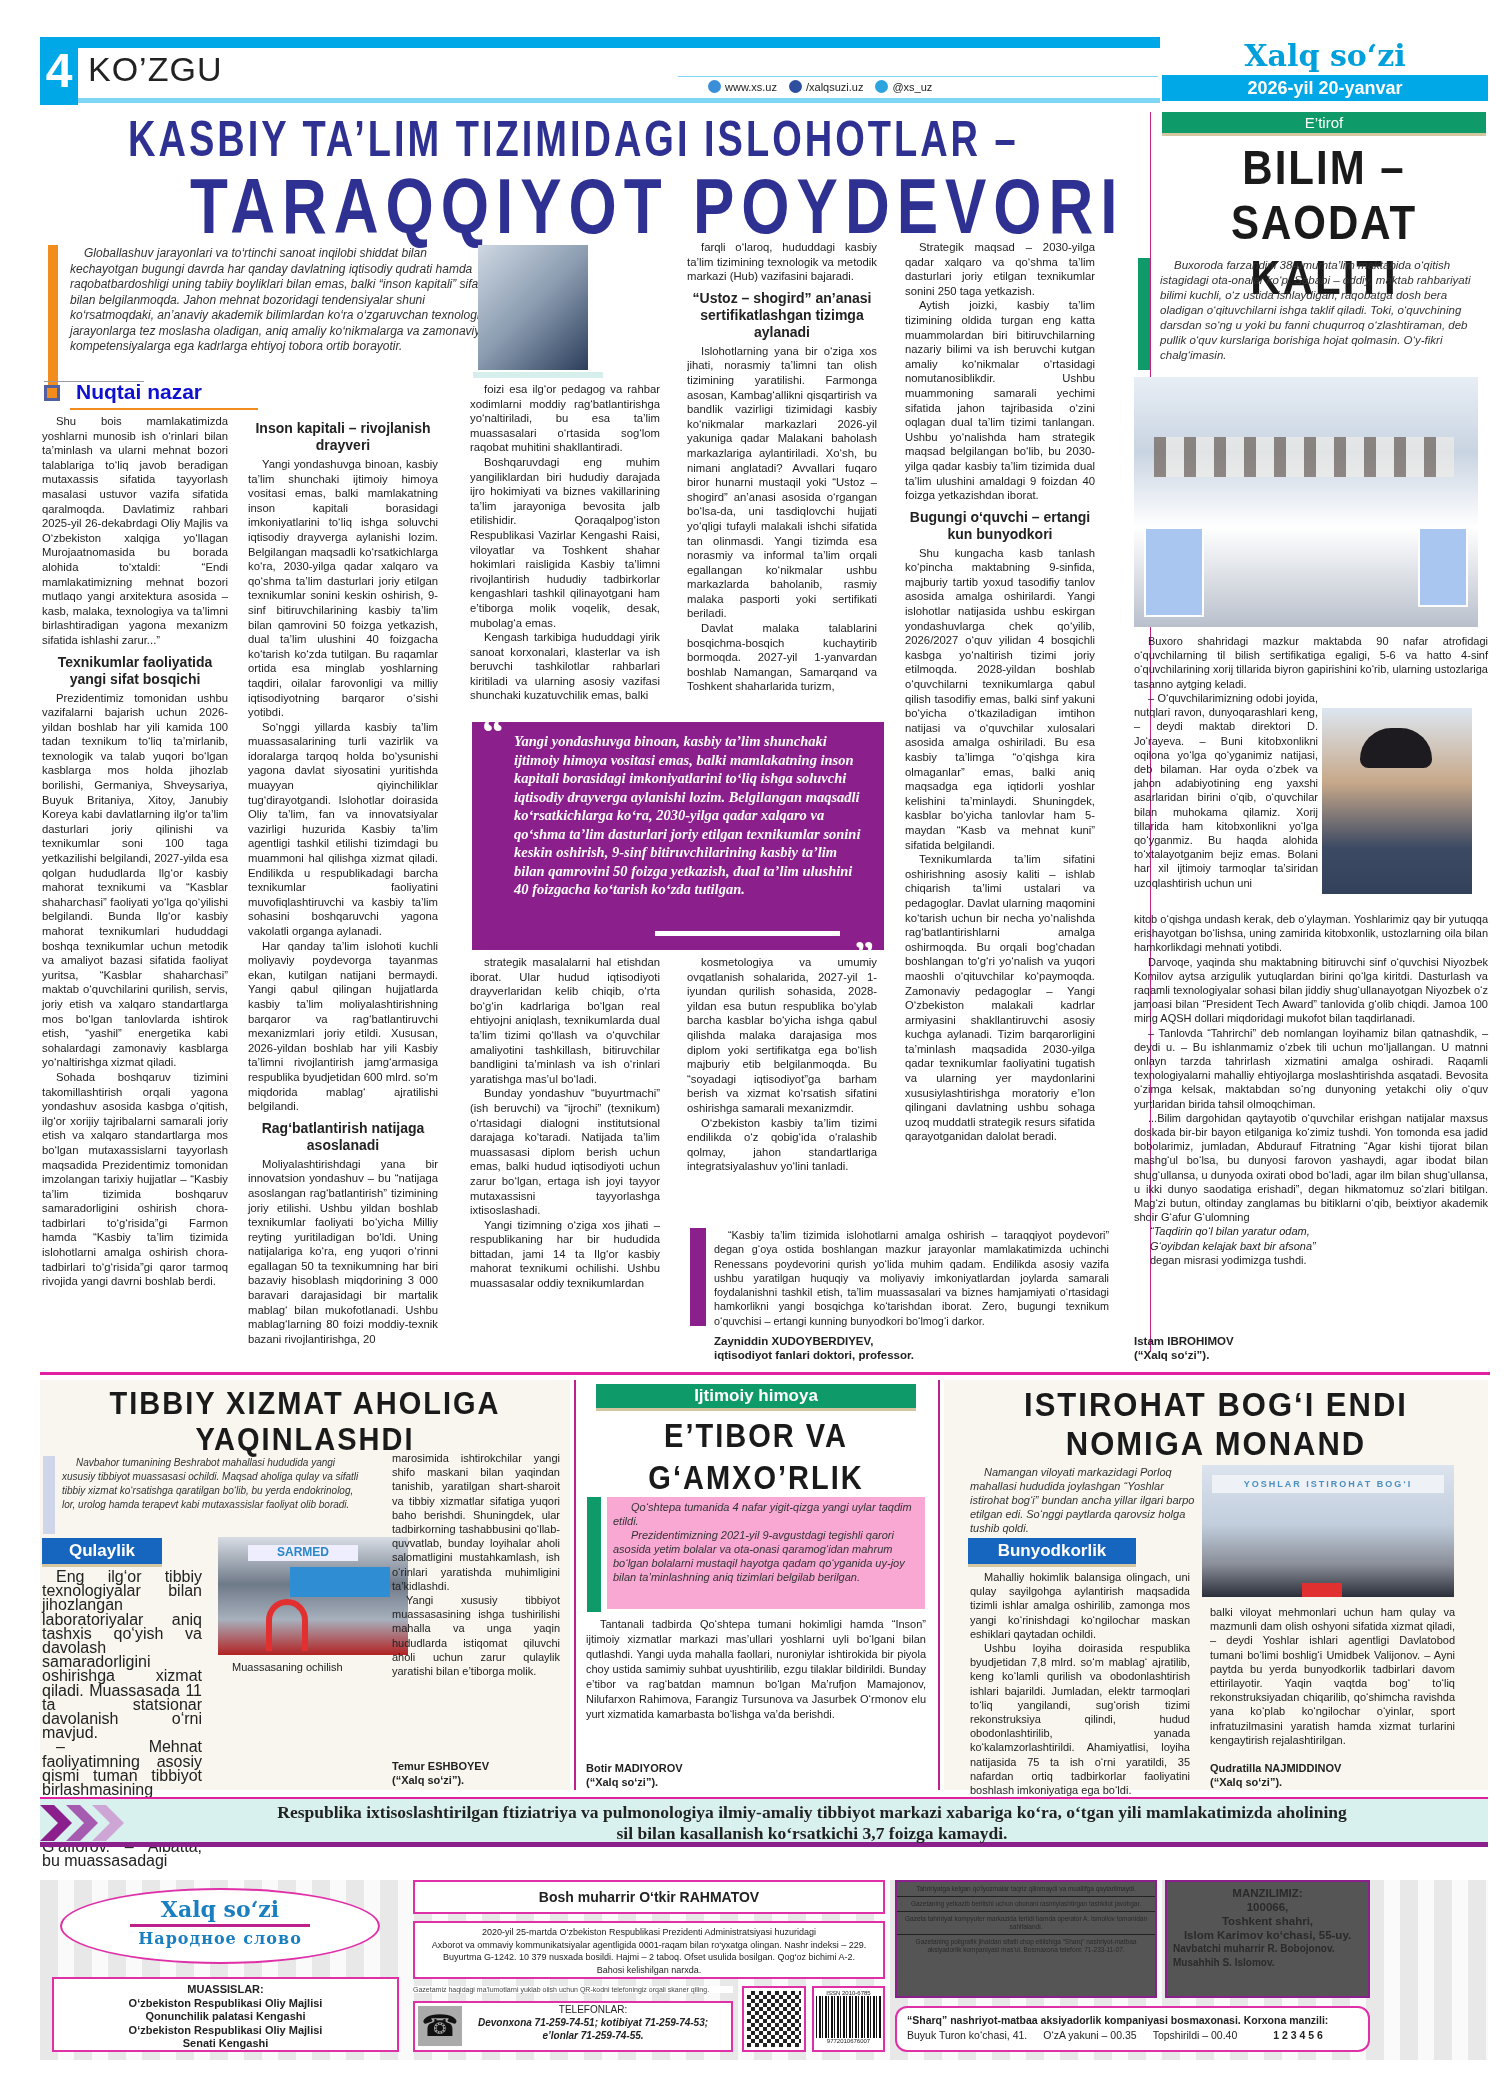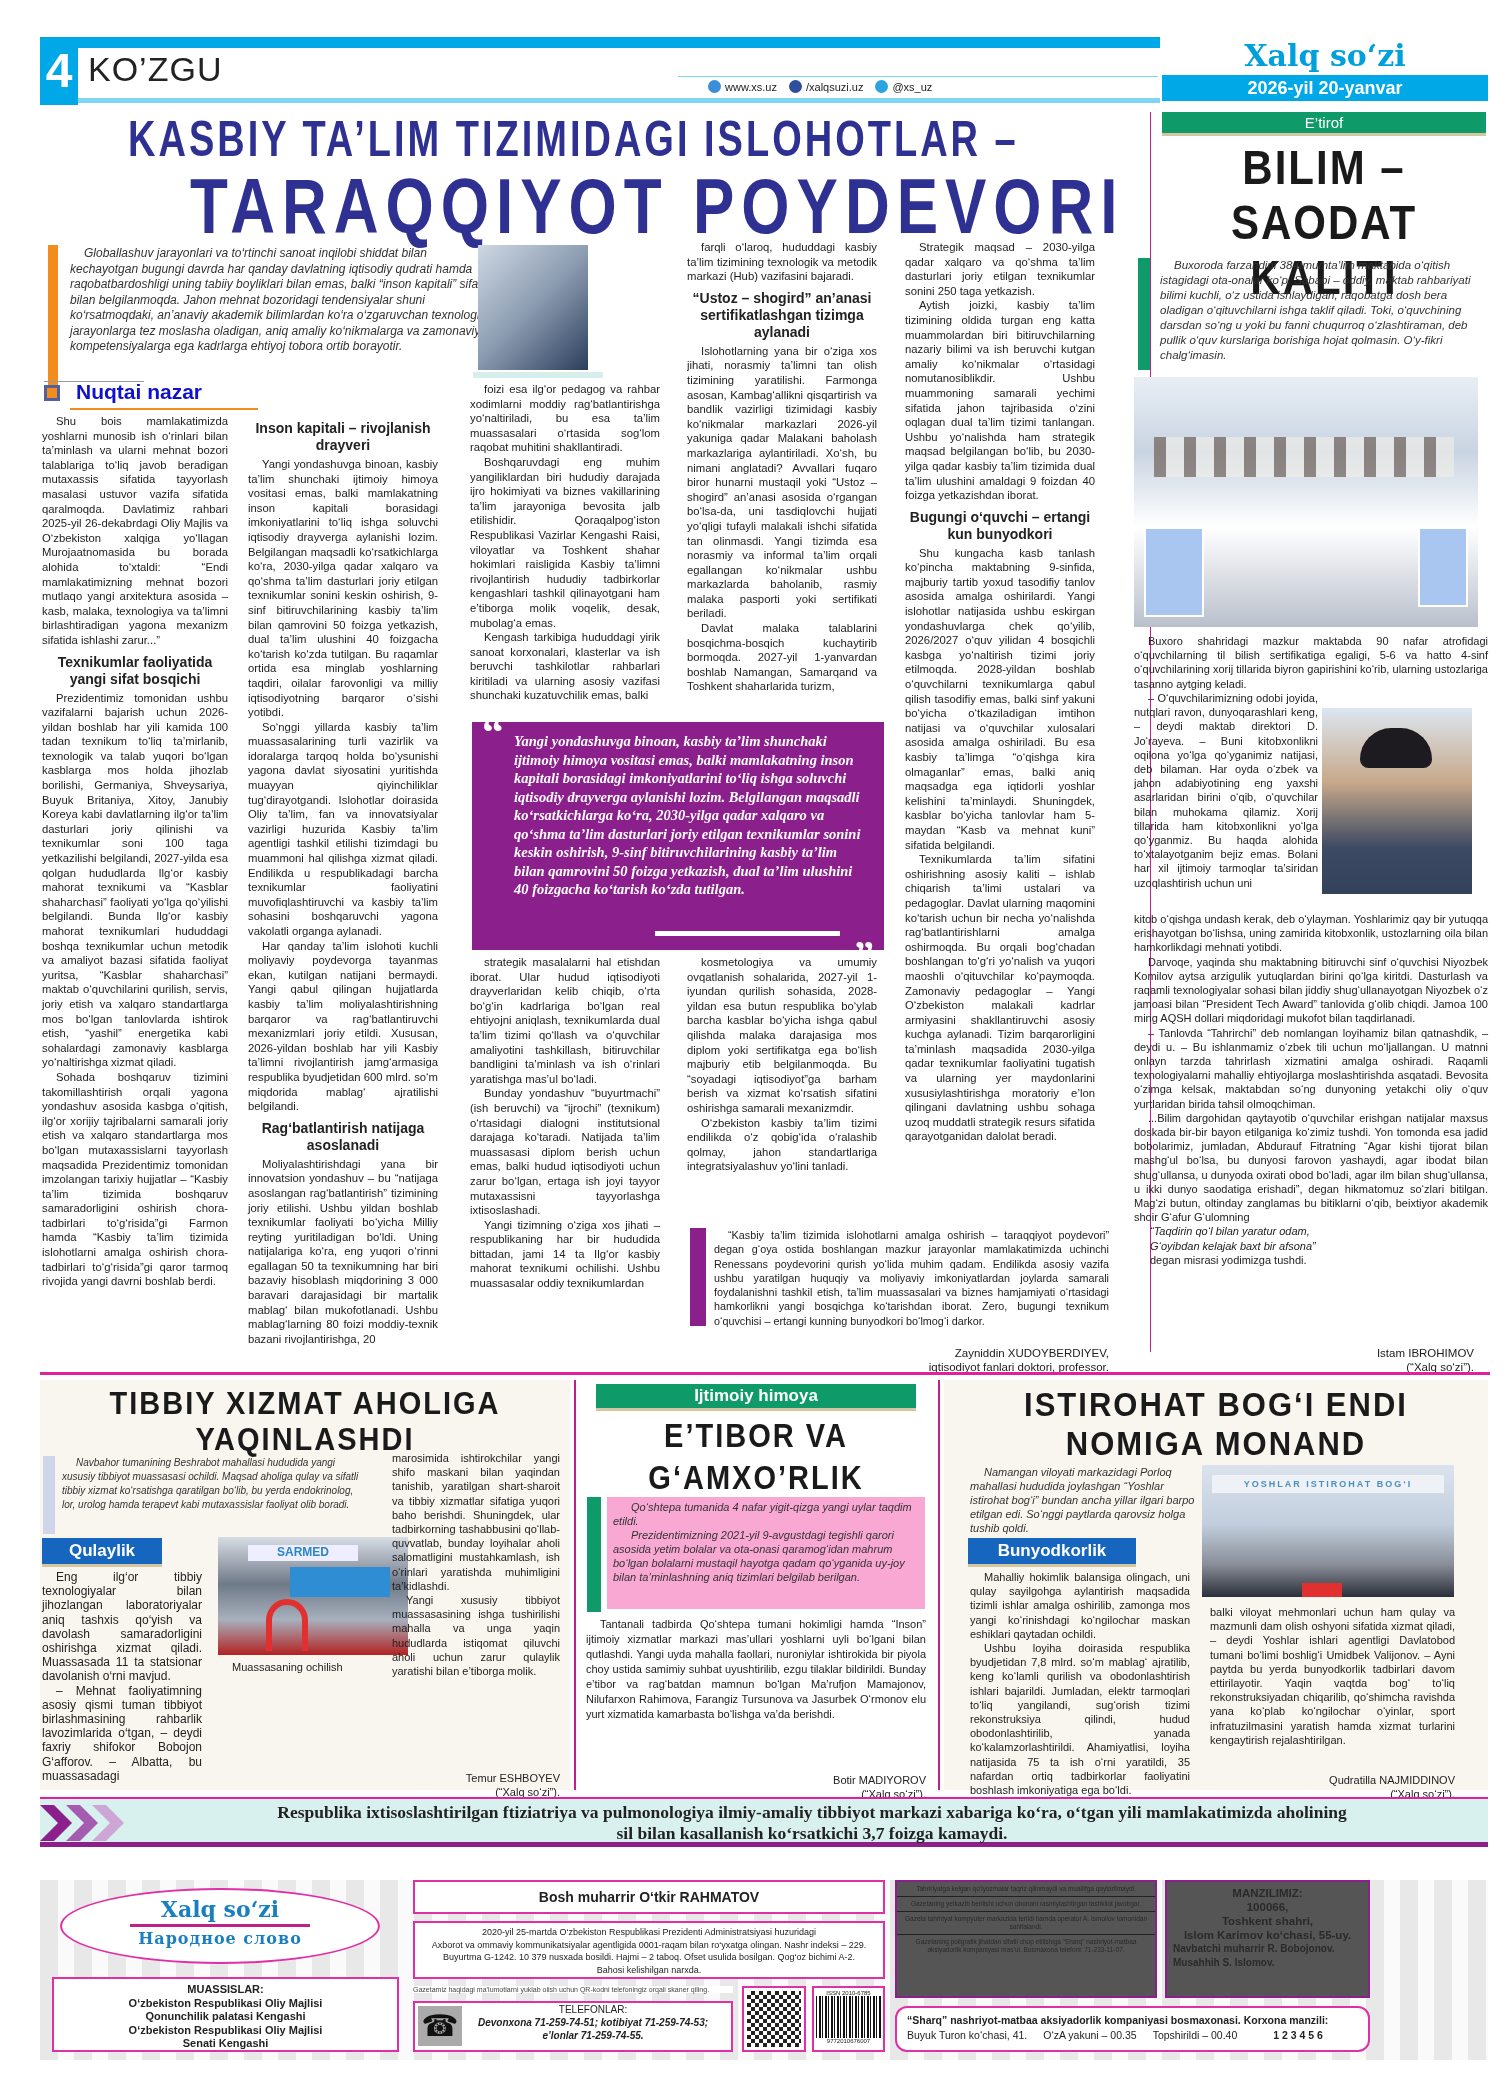--- a/index.html
+++ b/index.html
@@ -2,21 +2,21 @@
 <html><head>
 <meta charset="utf-8">
 <style>
 *{box-sizing:border-box;margin:0;padding:0}
 body{width:1512px;height:2098px;background:#fff;font-family:"Liberation Sans",sans-serif;color:#222;position:relative;overflow:hidden}
 .abs{position:absolute}
 .txt{font-size:11.3px;line-height:14.6px;text-align:justify;color:#222}
 .txt p{text-indent:14px}
 .subhead{font-weight:bold;font-size:14px;text-align:center;line-height:17px;margin:6px 0 3px}
 .italic{font-style:italic}
-.sig{text-align:right;font-weight:normal;font-size:11.5px;line-height:14px;margin-top:16px}
+.sig{font-weight:bold;font-size:11.5px;line-height:14px;margin-top:4px}
 
 .pgnum{left:40px;top:37px;width:38px;height:68px;background:#00a8e8;color:#fff;font-size:48px;font-weight:bold;text-align:center;line-height:68px;font-family:"Liberation Sans",sans-serif}
 .topbar{left:40px;top:37px;width:1120px;height:11px;background:#00a8e8}
 .bottombar{left:40px;top:98px;width:1120px;height:5px;background:#7fd6f4}
 .section{left:88px;top:50px;font-size:34px;color:#222;letter-spacing:1px}
 .social{left:678px;top:76px;width:480px;height:20px;border-top:1px solid #7fd6f4;font-size:11px;display:flex;gap:12px;align-items:center;padding-left:30px;color:#222}
 .social span.ic{display:inline-block;width:13px;height:13px;border-radius:50%;margin-right:4px;vertical-align:-2px}
 .brand{left:1162px;top:38px;width:326px;text-align:center;color:#00a0dc;font-family:"DejaVu Serif",serif;font-weight:bold;font-size:30px}
 .datebar{left:1162px;top:75px;width:326px;height:26px;background:#00a8e8;color:#fff;font-weight:bold;font-size:18px;text-align:center;line-height:26px}
 .h1a{left:128px;top:112px;font-size:38px;color:#2e3192;font-weight:bold;letter-spacing:3px;transform:scaleY(1.3);transform-origin:left top}
@@ -166,21 +166,21 @@
 <div class="abs pinkline" style="left:40px;top:1372px;width:1450px"></div>
 
 <div class="abs cream" style="left:40px;top:1380px;width:530px;height:410px"></div>
 <div class="abs h2" style="left:40px;top:1385px;width:530px;font-size:29px;line-height:33px;transform:scaleY(1.1)">
   <div>TIBBIY XIZMAT AHOLIGA</div>
   <div>YAQINLASHDI</div>
 </div>
 <div class="abs" style="left:43px;top:1456px;width:12px;height:78px;background:#cfd6ea"></div>
 <div class="abs lead" style="left:62px;top:1456px;width:300px;font-size:10px;line-height:14px;text-indent:14px">Navbahor tumanining Beshrabot mahallasi hududida yangi xususiy tibbiyot muassasasi ochildi. Maqsad aholiga qulay va sifatli tibbiy xizmat ko‘rsatishga qaratilgan bo‘lib, bu yerda endokrinolog, lor, urolog hamda terapevt kabi mutaxassislar faoliyat olib boradi.</div>
 <div class="abs tag-blue" style="left:42px;top:1538px;width:120px">Qulaylik</div>
-<div class="abs txt" style="left:42px;top:1570px;width:160px;font-size:12px;line-height:14.2px">
+<div class="abs txt" style="left:42px;top:1570px;width:160px;font-size:16px;line-height:14.2px">
   <p>Eng ilg‘or tibbiy texnologiyalar bilan jihozlangan laboratoriyalar aniq tashxis qo‘yish va davolash samaradorligini oshirishga xizmat qiladi. Muassasada 11 ta statsionar davolanish o‘rni mavjud.</p>
   <p>– Mehnat faoliyatimning asosiy qismi tuman tibbiyot birlashmasining rahbarlik lavozimlarida o‘tgan, – deydi faxriy shifokor Bobojon G‘afforov. – Albatta, bu muassasadagi</p>
 </div>
 <div class="abs" style="left:218px;top:1537px;width:190px;height:118px;background:linear-gradient(180deg,#d8dde4 0%,#6f7a89 40%,#a7b0bd 70%,#b22222 100%)">
   <div style="position:absolute;left:30px;top:8px;width:110px;height:16px;background:#eef;color:#2a86c8;font-weight:bold;font-size:12px;text-align:center">SARMED</div>
   <div style="position:absolute;left:72px;top:30px;width:100px;height:30px;background:#2f8dd4"></div>
   <div style="position:absolute;left:48px;top:62px;width:42px;height:52px;border:6px solid #e23030;border-bottom:none;border-radius:22px 22px 0 0"></div>
 </div>
 <div class="abs txt" style="left:218px;top:1660px;width:190px;font-size:11px;line-height:14.2px">
   <p>Muassasaning ochilish</p>

